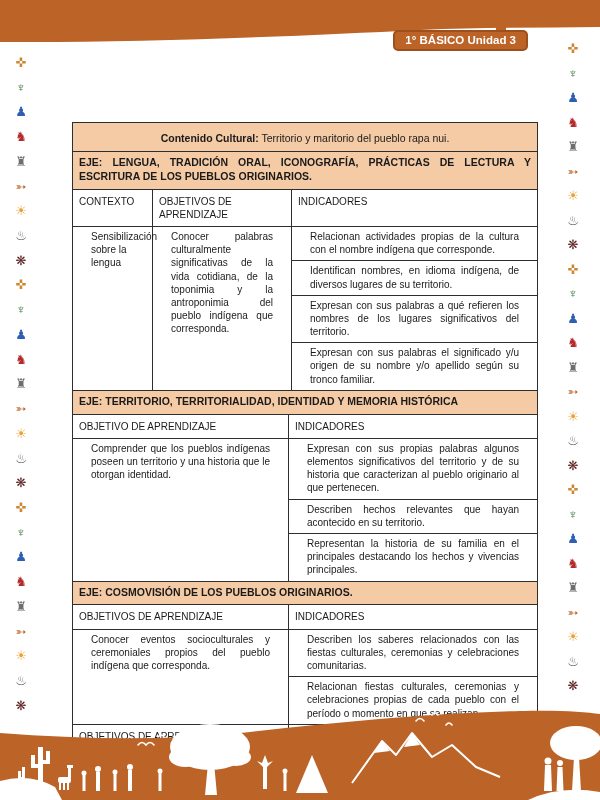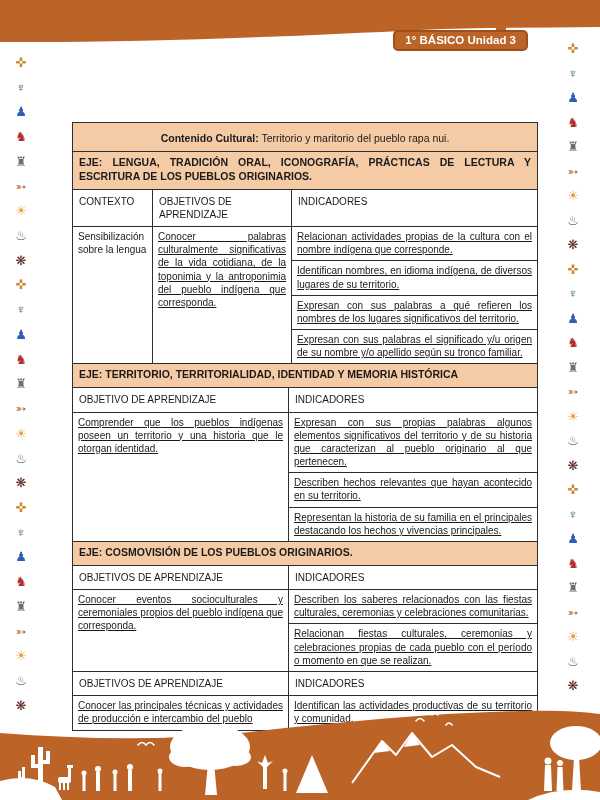--- a/index.html
+++ b/index.html
@@ -25,25 +25,25 @@
   }
   
   .icon-col{position:absolute;width:26px;display:flex;flex-direction:column;justify-content:space-between;align-items:center;}
   #left-icons{left:8px;top:56px;height:656px;}
   #right-icons{right:14px;top:42px;height:650px;}
   .side-icon{font-size:13px;line-height:1;display:block;}
   
   .doc-area{position:absolute;left:72px;top:122px;width:465px;}
   table{border-collapse:collapse;table-layout:fixed;width:465px;}
   table + table{margin-top:-1px;}
-  td{border:1px solid var(--line);vertical-align:top;font-size:10px;line-height:1.32;padding:3px 5px 4px;}
+  td{border:1px solid var(--line);vertical-align:top;font-size:10px;line-height:1.32;padding:3px 18px 4px;}
   td.band{background:var(--peach);font-size:10.5px;padding:9px 6px 5px;text-align:center;}
   td.eje{background:var(--peach);font-weight:bold;font-size:10.5px;padding:4px 6px 5px;text-align:justify;}
   td.hdr{font-size:10px;padding:5px 6px;}
-  td.just{text-align:justify;text-decoration:underline;}
+  td.just{text-align:justify;}
   .b{font-weight:bold;}
   
   .landscape{position:absolute;left:0;bottom:0;width:600px;height:95px;}
 </style>
 </head>
 <body>
 
 <svg class="top-bar" viewBox="0 0 600 48" preserveAspectRatio="none">
   <path d="M0,0 L600,0 L600,27 C540,28 480,27 420,30 C300,36 140,43 0,42 Z" fill="#BC6327"></path>
 </svg>

